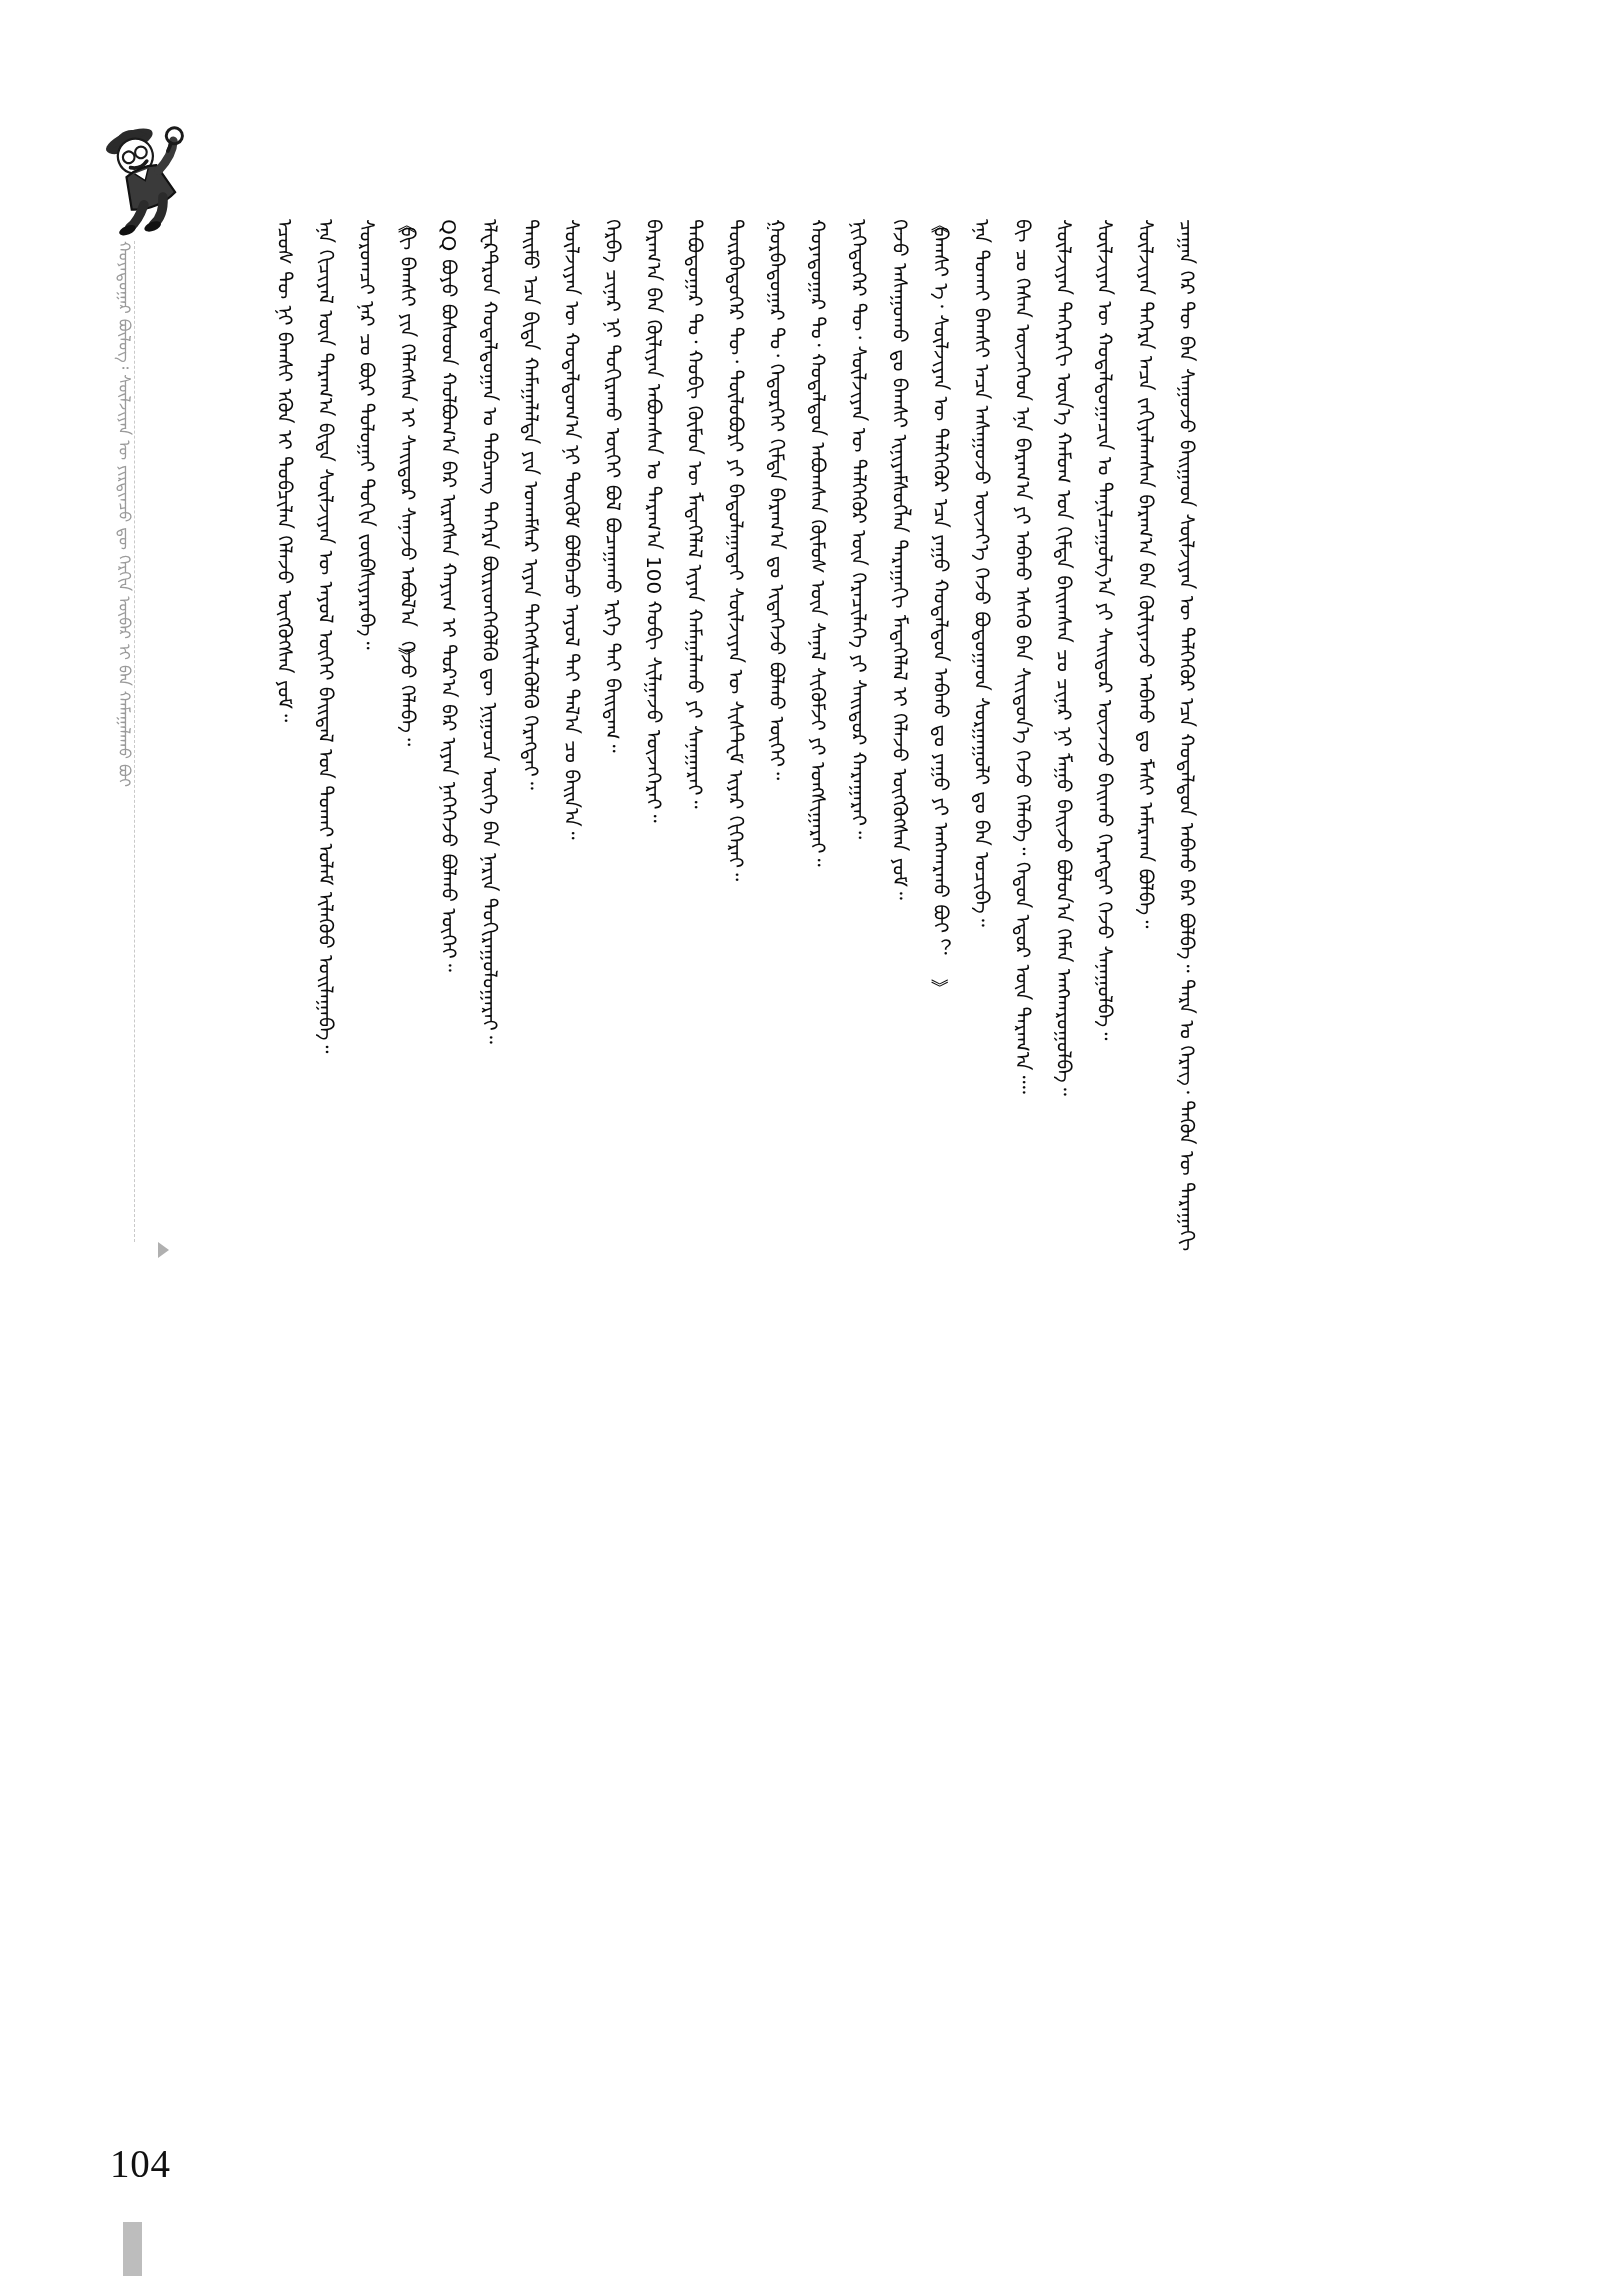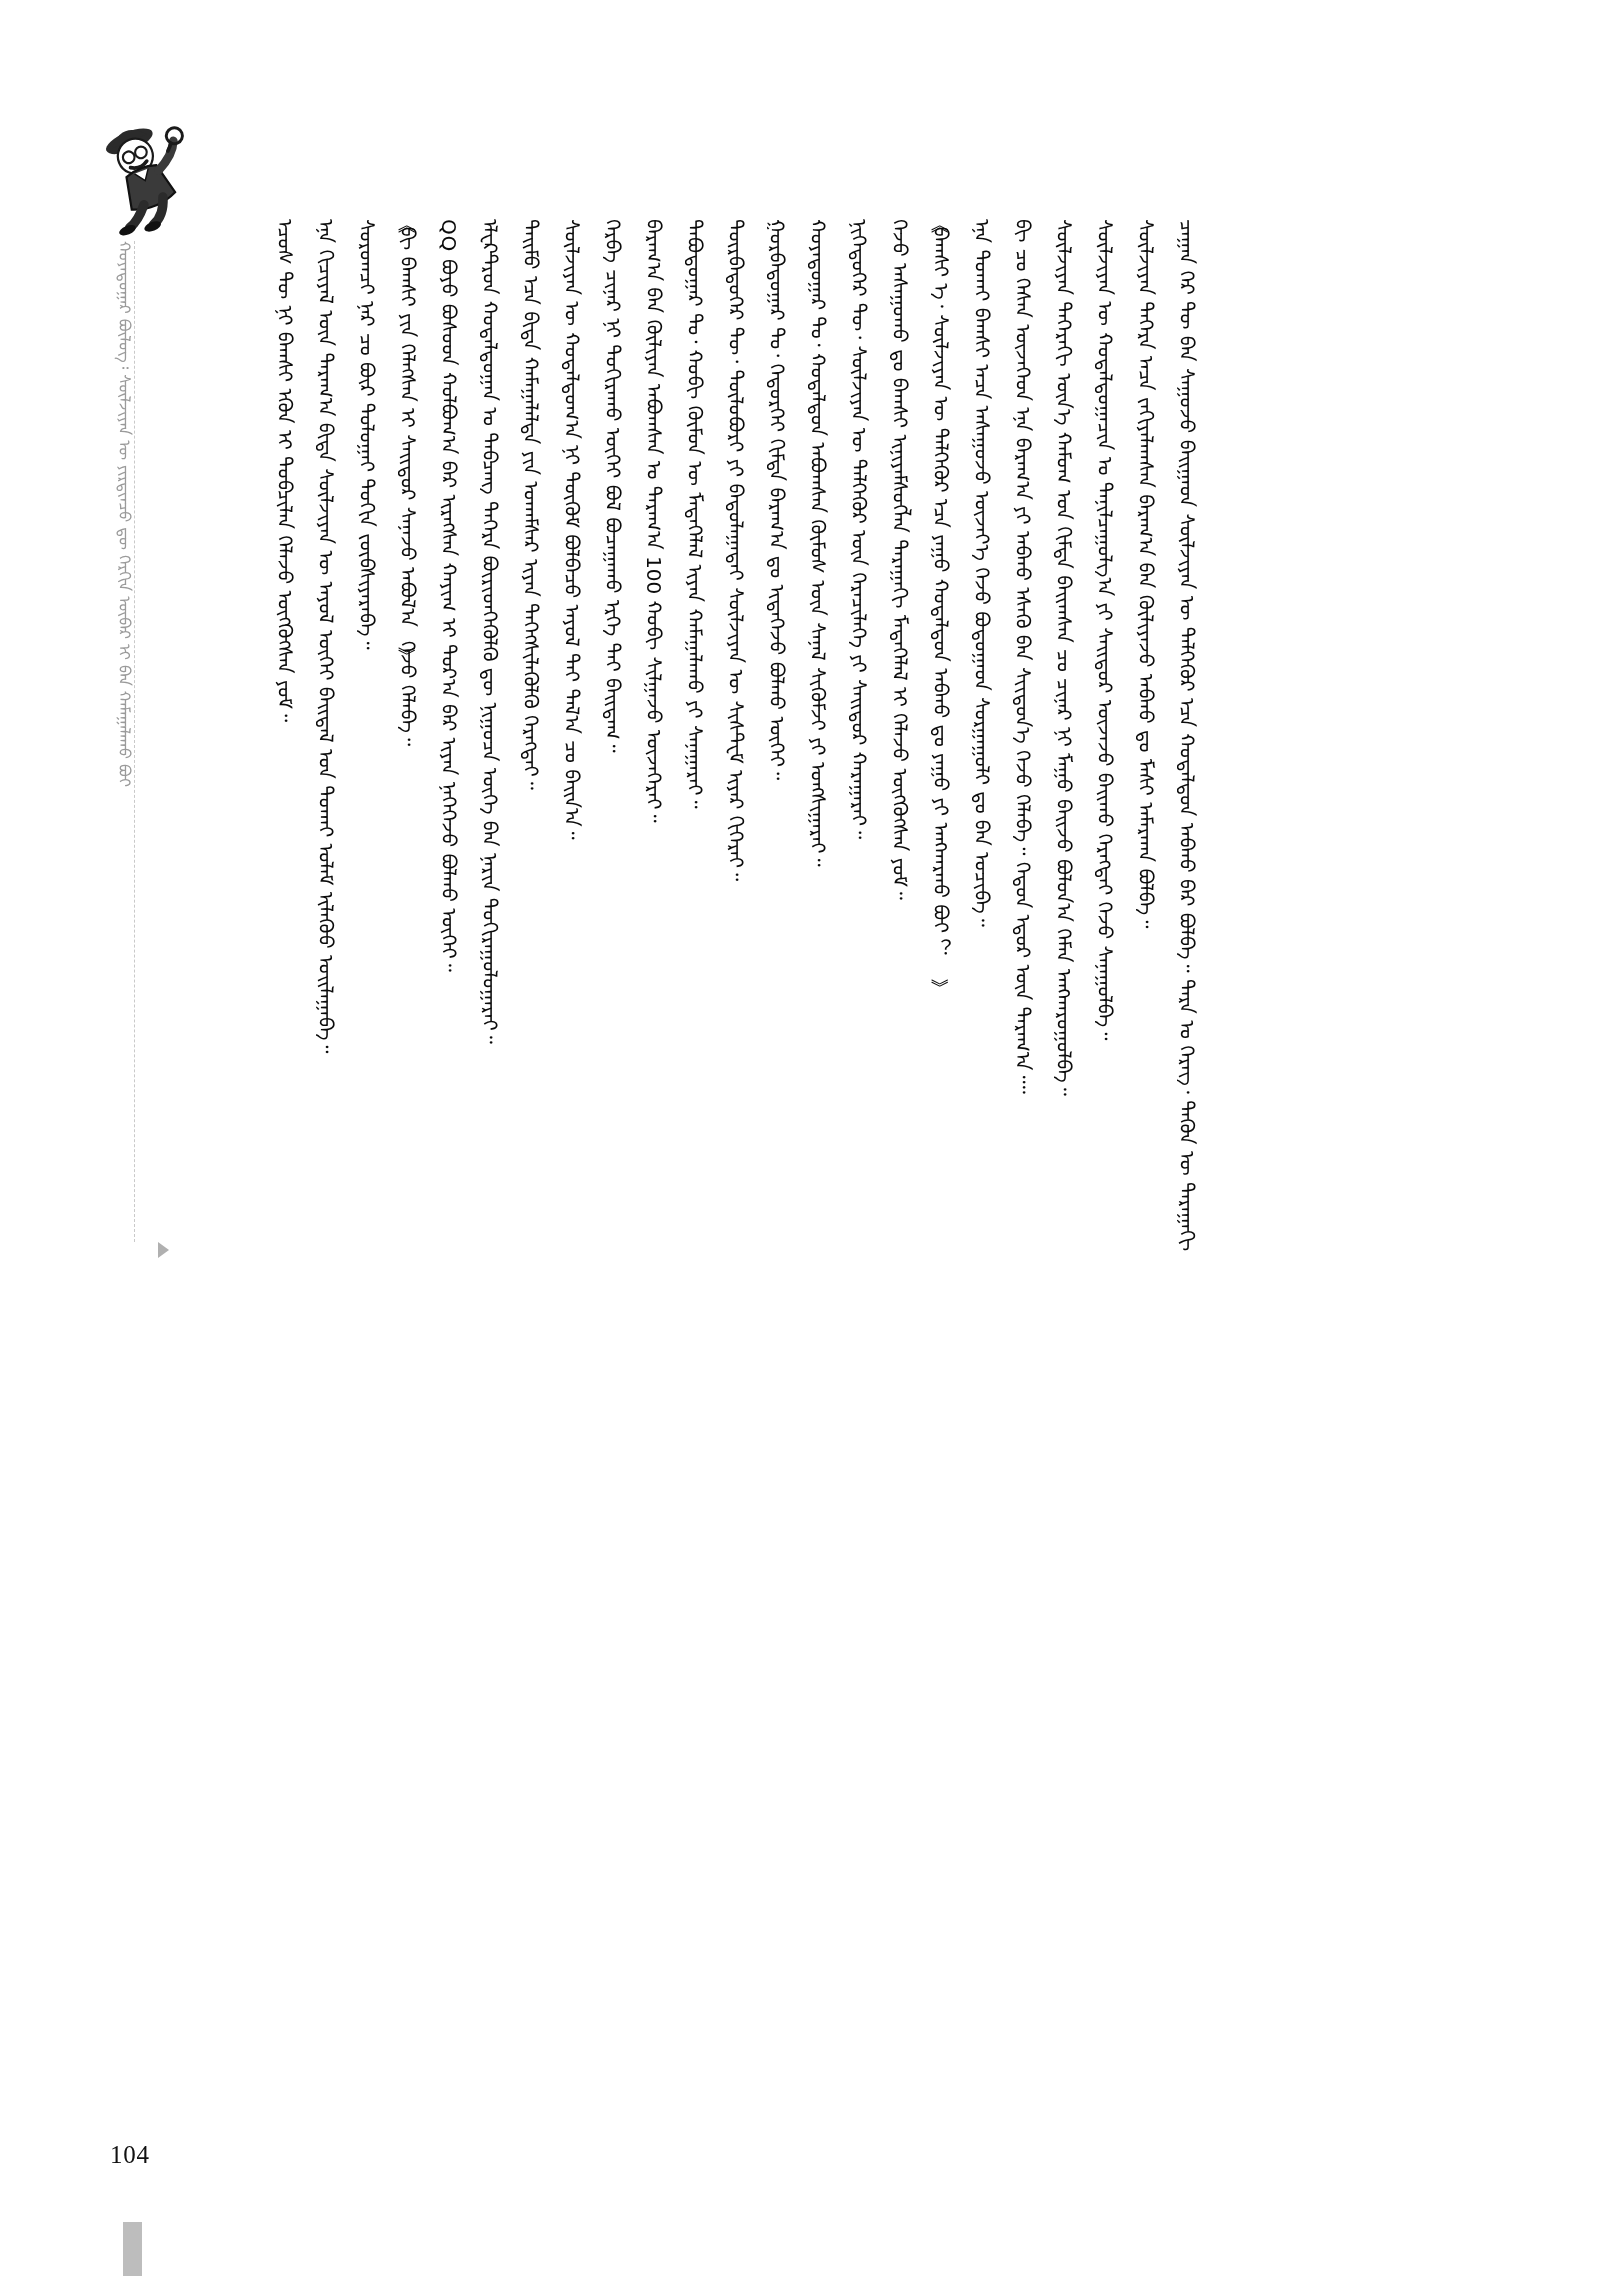--- a/index.html
+++ b/index.html
@@ -96,21 +96,21 @@
     width: 168px;
     height: 132px;
   }
 
   
   .folio {
     position: absolute;
     left: 110px;
     top: 2141px;
     font-family: "Liberation Serif", serif;
-    font-size: 25px;
+    font-size: 39px;
     color: #111;
     letter-spacing: 0.7px;
   }
   .bottom-bar {
     position: absolute;
     left: 123px;
     top: 2222px;
     width: 19px;
     height: 54px;
     background: #bdbdbd;

